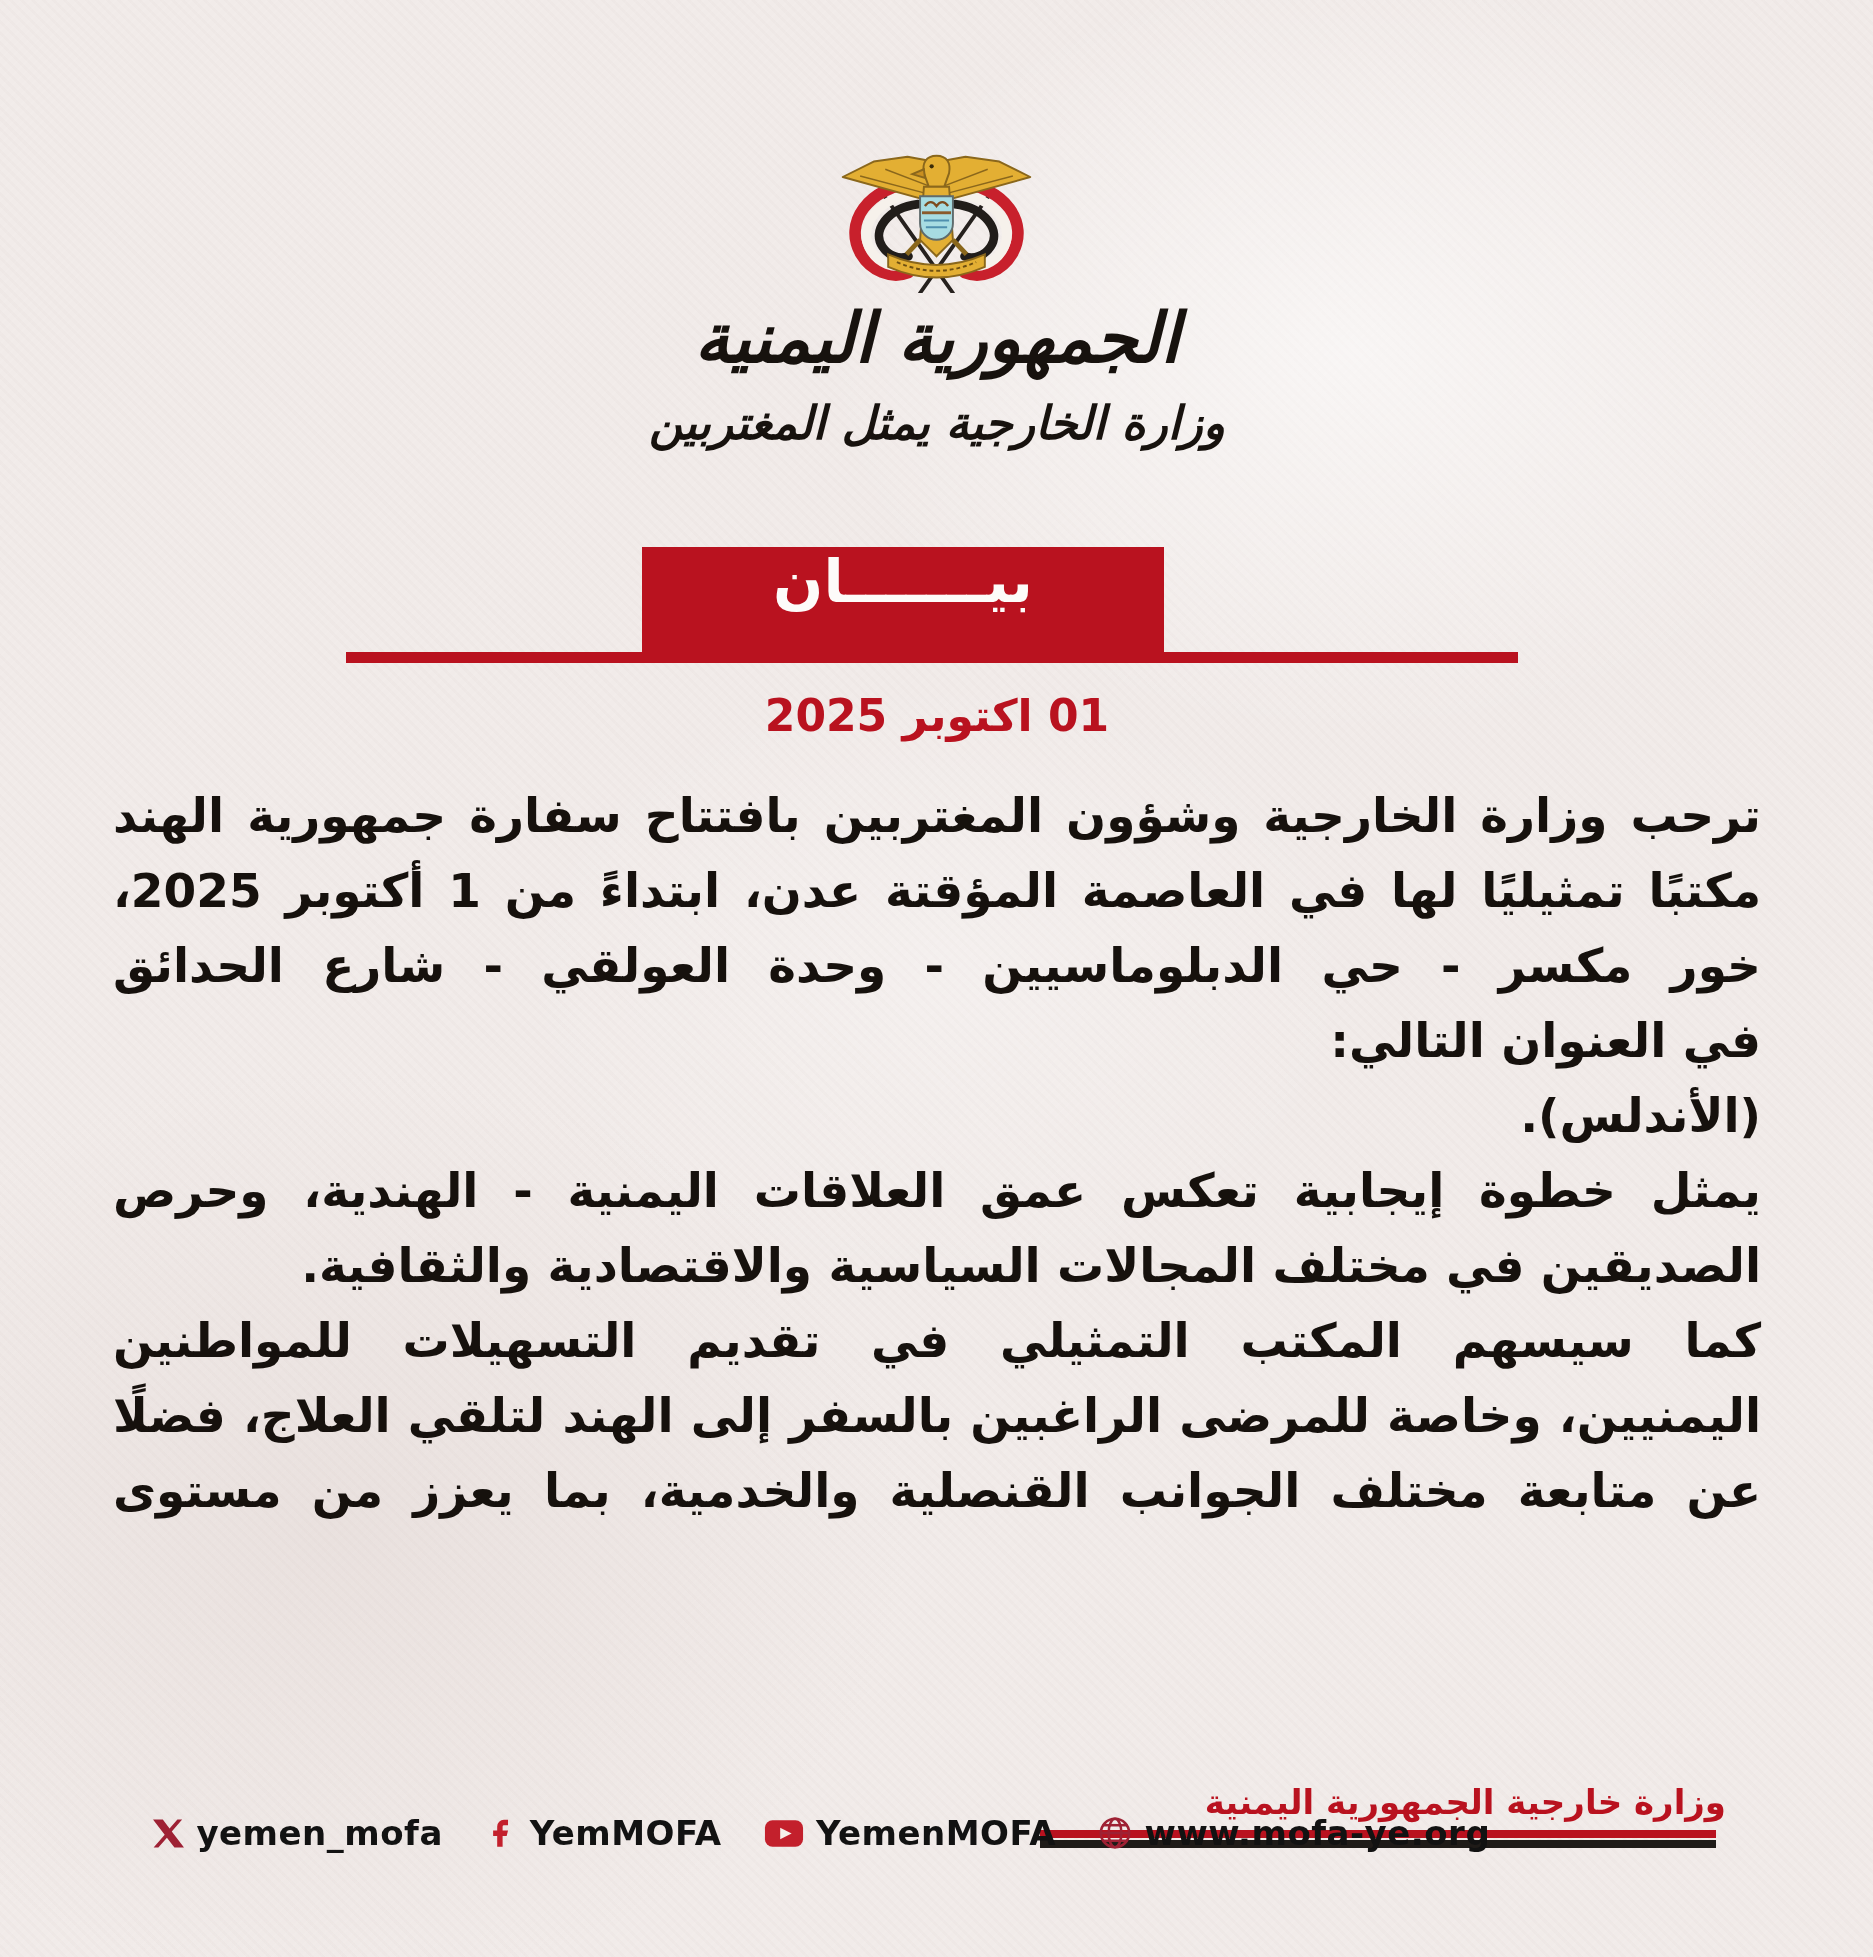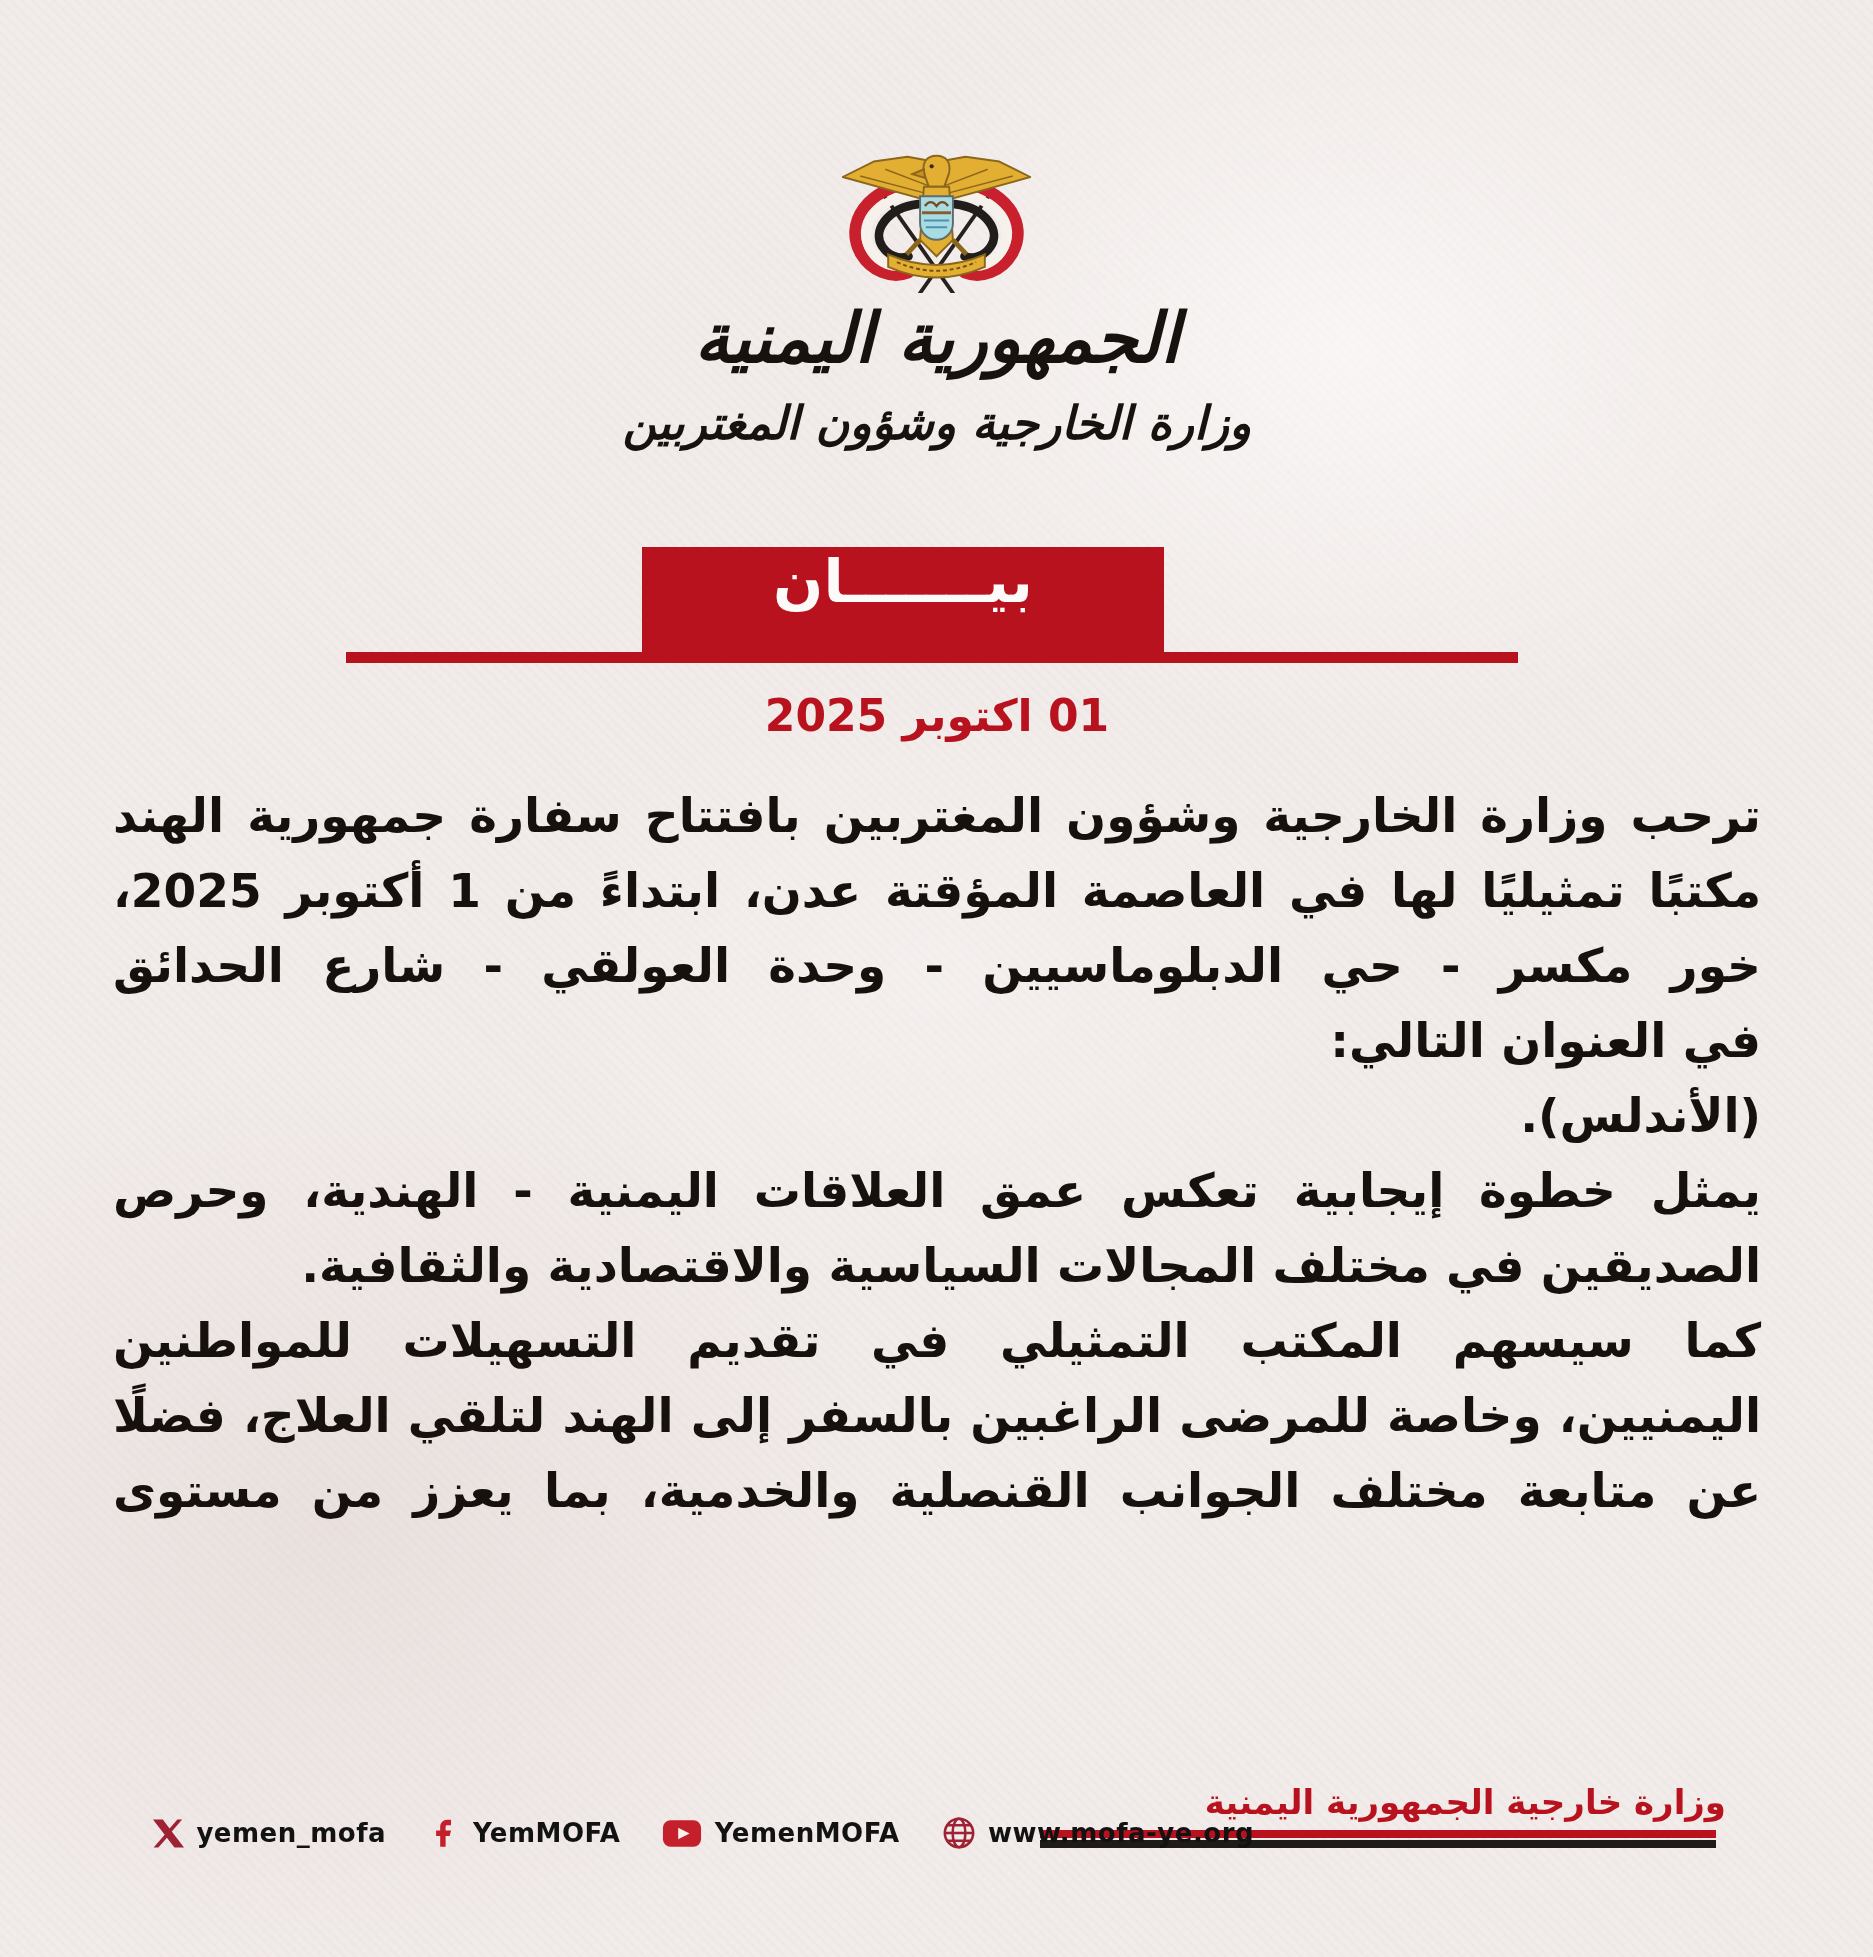--- a/index.html
+++ b/index.html
@@ -43,21 +43,21 @@
     color:#b9121f;font-size:34px;font-weight:bold;direction:rtl;
   }
   .stripe{position:absolute;left:1040px;width:676px;}
   .stripe-red{top:1830px;height:7.6px;background:#b9121f;}
   .stripe-black{top:1840px;height:7.6px;background:#1f1b18;}
   .footer{
     position:absolute;left:153px;top:1812px;height:42px;
     display:flex;align-items:center;gap:42px;direction:ltr;
   }
   .social{display:flex;align-items:center;gap:12.4px;}
-  .social .label{color:#121212;font-size:26px;font-weight:bold;letter-spacing:0.5px;}
+  .social .label{color:#121212;font-size:34px;font-weight:bold;letter-spacing:0.5px;}
   .icon{display:block;}
 </style>
 </head>
 <body>
 
 <div class="page">
 
   <svg class="emblem" viewBox="0 0 250 150">
 
     <g stroke="#26211e" stroke-width="4" stroke-linecap="round">
@@ -101,21 +101,21 @@
     <path d="M110,67 h30" stroke="#8a5a2b" stroke-width="3"></path>
     <path d="M112,75 h26 M114,82 h22" stroke="#4f8fae" stroke-width="2"></path>
 
     <path d="M108,95 L94,110 M142,95 L156,110" stroke="#8a671c" stroke-width="5" fill="none"></path>
 
     <path d="M75,110 Q125,132 175,110 L175,123 Q125,145 75,123 Z" fill="#e3af33" stroke="#8a671c" stroke-width="2"></path>
     <path d="M84,118 Q125,136 166,118" fill="none" stroke="#6d4f12" stroke-width="2" stroke-dasharray="4 3"></path>
   </svg>
 
   <div class="callig callig1">الجمهورية اليمنية</div>
-  <div class="callig callig2">وزارة الخارجية وشؤون المغتربين</div>
+  <div class="callig callig2">وزارة الخارجية يمثل المغتربين</div>
 
   <div class="banner">
     <span class="banner-title">بيـــــــان</span>
   </div>
   <div class="banner-line"></div>
 
   <div class="date">01 اكتوبر 2025</div>
 
   <div class="body-text">
     <div class="line just">ترحب وزارة الخارجية وشؤون المغتربين بافتتاح سفارة جمهورية الهند</div>

